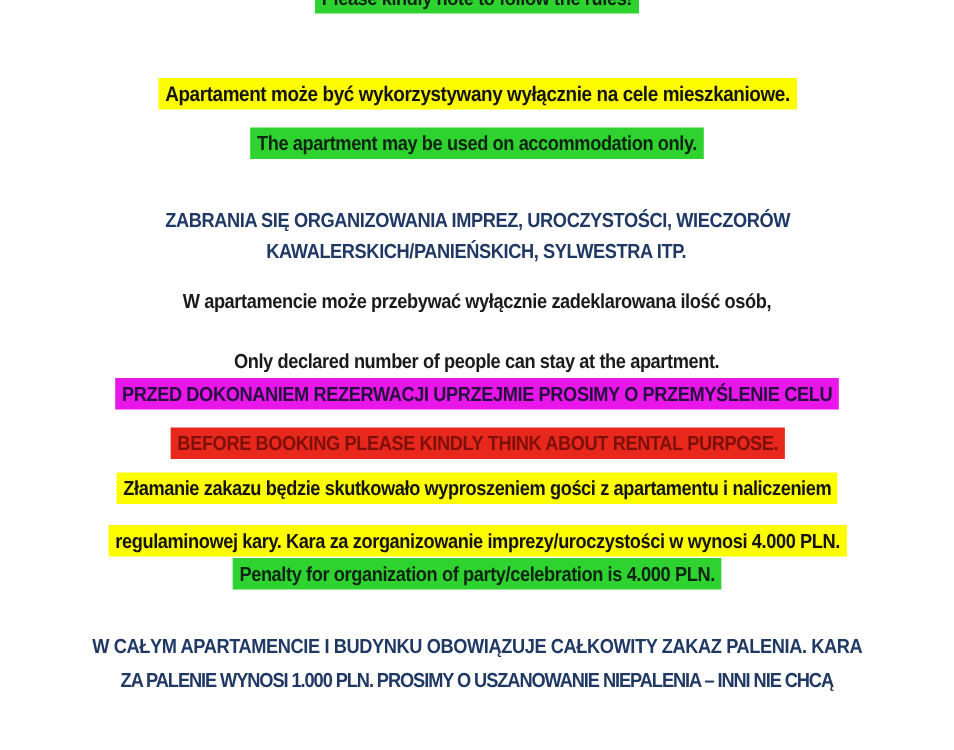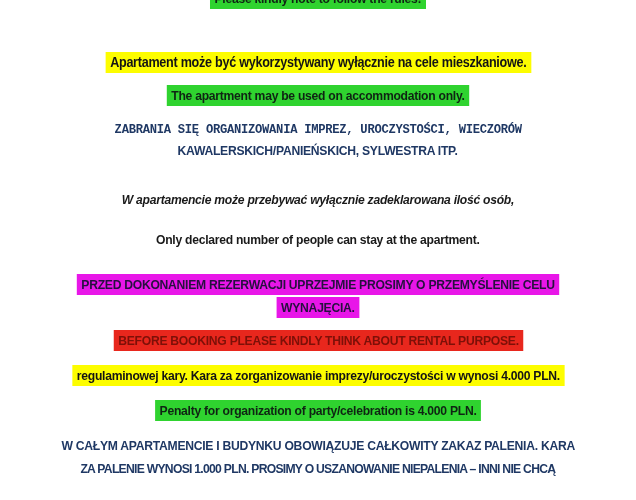--- a/index.html
+++ b/index.html
@@ -35,33 +35,33 @@
   .hl-magenta { background: #e816e8; color: #26103f; }
   .hl-red     { background: #e8271d; color: #7d1008; }
   .t-navy  { color: #1f3864; }
   .t-olive { color: #9cb65a; }
   .t-black { color: #1a1a1a; }
 
   
   .l0  { margin-top: -12px; }  
   .l1  { margin-top: 43px; font-size: 14px; }
   .l2  { margin-top: 12px; }
-  .l3  { margin-top: 15px; font-family: Liberation Mono, monospace; }
+  .l3  { margin-top: 32px; }
   .l4  { margin-top: 4px; }
   .l5  { margin-top: 9px; }
-  .l6  { margin-top: 32px; font-style: italic; }
+  .l6  { margin-top: 16px; }
   .l7  { margin-top: 23px; }
-  .l8  { margin-top: 26px; }
+  .l8  { margin-top: 3px; }
   .l9  { margin-top: 2px; }
   .l10 { margin-top: 12px; }
   .l11 { margin-top: 9px; }
   .l12 { margin-top: 14px; }
   .l13 { margin-top: 10px; }
-  .l14 { margin-top: 14px; }
-  .l15 { margin-top: 16px; }
+  .l14 { margin-top: 1px; }
+  .l15 { margin-top: 29px; }
   .l16 { margin-top: 6px; }    
   .tight { letter-spacing: -0.8px; }
 </style>
 </head>
 <body>
 
 <div class="page">
   <div class="line l0">
     <span class="txt hl hl-green">Please kindly note to follow the rules!</span>
   </div>
@@ -79,25 +79,25 @@
   </div>
   <div class="line l6">
     <span class="txt t-black">W apartamencie może przebywać wyłącznie zadeklarowana ilość osób,</span>
   </div>
   <div class="line l7">
     <span class="txt t-black">Only declared number of people can stay at the apartment.</span>
   </div>
   <div class="line l8">
     <span class="txt hl hl-magenta">PRZED DOKONANIEM REZERWACJI UPRZEJMIE PROSIMY O PRZEMYŚLENIE CELU</span>
   </div>
-  <div class="line l9">
-    <span class="txt hl hl-magenta">WYNAJĘCIA.</span>
-  </div>
   <div class="line l10">
     <span class="txt hl hl-red">BEFORE BOOKING PLEASE KINDLY THINK ABOUT RENTAL PURPOSE.</span>
+  </div>
+  <div class="line l11">
+    <span class="txt hl hl-yellow">Złamanie zakazu będzie skutkowało wyproszeniem gości z apartamentu i naliczeniem</span>
   </div>
   <div class="line l12">
     <span class="txt hl hl-yellow">regulaminowej kary. Kara za zorganizowanie imprezy/uroczystości w wynosi 4.000 PLN.</span>
   </div>
   <div class="line l14">
     <span class="txt hl hl-green">Penalty for organization of party/celebration is 4.000 PLN.</span>
   </div>
   <div class="line l15">
     <span class="txt t-navy">W CAŁYM APARTAMENCIE I BUDYNKU OBOWIĄZUJE CAŁKOWITY ZAKAZ PALENIA. KARA</span>
   </div>

